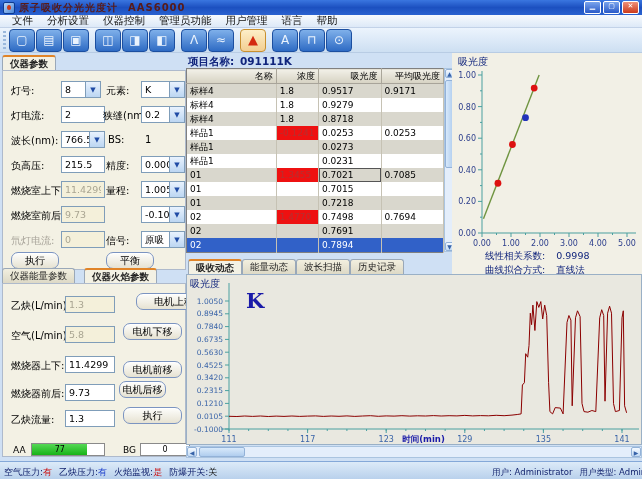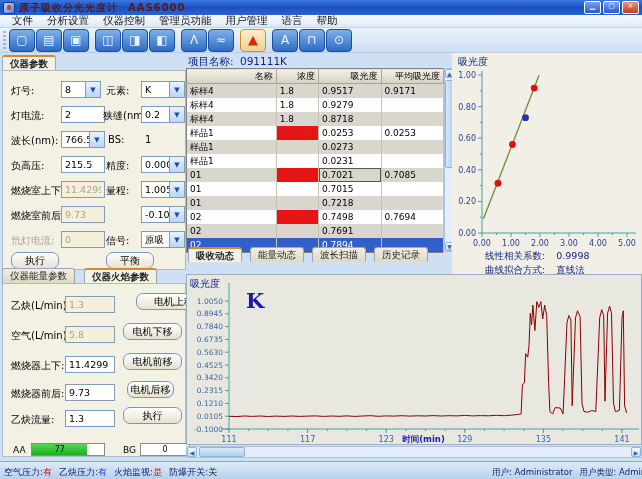--- a/index.html
+++ b/index.html
@@ -46,41 +46,41 @@
     font-family:inherit;font-size:9.5px;padding:1px 3px}
   .tinput.disabled{background:#f4f0da;color:#a9a592}
   .combo{position:absolute;height:17px;box-sizing:border-box;background:#fff;border:1px solid #7f9db9;display:flex}
   .combo .val{flex:1;font-size:9.5px;line-height:15px;padding-left:3px;overflow:hidden;white-space:nowrap}
   .combo .arrow{width:14px;border-left:1px solid #7f9db9;background:linear-gradient(#e8f2fe,#bcd6f2);
     color:#1f4ba5;font-size:7px;display:flex;align-items:center;justify-content:center}
   .xpbtn{position:absolute;box-sizing:border-box;background:linear-gradient(#fefefc,#e6e2d2);
     border:1px solid #7b94c1;border-radius:7px;font-size:10px;display:flex;align-items:center;justify-content:center;
     box-shadow:inset 0 1px 0 #fff;color:#000}
   
-  .proj-label{position:absolute;font-size:10.5px;font-weight:normal;color:#10247c}
+  .proj-label{position:absolute;font-size:10.5px;font-weight:bold;color:#10247c}
   .rtable{position:absolute;left:186px;top:15px;width:258px;border-collapse:collapse;table-layout:fixed;
     background:#fff;border:1px solid #808080;font-size:9px}
   .rtable th{height:14px;font-weight:normal;text-align:right;padding:0 3px;
     background:linear-gradient(#f2f0e8,#d6d2c2);border-right:1px solid #aaa69a;border-bottom:1px solid #a8a49a;
     overflow:hidden;white-space:nowrap}
   .rtable td{height:14px;padding:0 3px;border-right:1px solid #c6c2b4;overflow:hidden;white-space:nowrap}
   .rtable tr.even{background:#d9d7cd}
   .rtable tr.odd{background:#ffffff}
   .rtable tr.selected{background:#3161c8;color:#fff}
   .rtable td.red{background:#ee1111;color:#b53030}
   .rtable td.fc{box-shadow:inset 0 0 0 1px #555}
   
   .vscroll{position:absolute;left:444px;top:15px;width:11px;height:184px;background:#e4eefb;border:1px solid #aac4e0;box-sizing:border-box}
   .hscroll{position:absolute;left:186px;top:393px;width:456px;height:12px;background:#e4eefb;border:1px solid #aac4e0;box-sizing:border-box}
   .sbtn{position:absolute;background:linear-gradient(#f4f9ff,#c4dbf4);border:1px solid #93b2d8;border-radius:2px;
     color:#3662a8;font-size:6px;display:flex;align-items:center;justify-content:center;box-sizing:border-box}
   .sthumb{position:absolute;background:linear-gradient(90deg,#d8e9fb,#b0cdee);border:1px solid #93b2d8;border-radius:2px;box-sizing:border-box}
   .hscroll .sthumb{background:linear-gradient(#d8e9fb,#b0cdee)}
   
-  .dyntabs{position:absolute;left:188px;top:194px;display:flex;gap:8px}
+  .dyntabs{position:absolute;left:188px;top:206px;display:flex;gap:0}
   .dyntabs .tab{position:static}
   
   .dynpanel{position:absolute;left:186px;top:221px;width:456px;height:171px;background:#e9e8e0;border:1px solid #9ab0c6;box-sizing:border-box}
   .calpanel{position:absolute;left:452px;top:0;width:190px;height:221px;background:#f2f0e6}
   .chart-ylabel{position:absolute;font-size:10px;color:#10247c}
   .koverlay{position:absolute;left:246px;top:235px;display:flex;gap:42px;
     font-family:"DejaVu Serif","Liberation Serif",serif;font-size:21px;font-weight:600;color:#1a1aa8}
   .calfoot{position:absolute;font-size:9.5px;color:#10247c;white-space:nowrap}
   .calfoot .v{margin-left:8px}
   
@@ -233,25 +233,25 @@
       <span class="lbl" style="left:8px;top:15px">乙炔(L/min):</span>
       <input class="tinput disabled" style="left: 62px; top: 12px; width: 50px;" disabled="" value="1.3">
       <div class="xpbtn" style="left:133px;top:9px;width:76px;height:17px">电机上移</div>
 
       <span class="lbl" style="left:8px;top:45px">空气(L/min):</span>
       <input class="tinput disabled" style="left: 62px; top: 42px; width: 50px;" disabled="" value="5.8">
       <div class="xpbtn" style="left:120px;top:39px;width:59px;height:17px">电机下移</div>
 
       <span class="lbl" style="left:8px;top:75px">燃烧器上下:</span>
       <input class="tinput" style="left: 62px; top: 72px; width: 50px;" value="11.4299">
-      <div class="xpbtn" style="left:120px;top:69px;width:59px;height:17px">电机前移</div>
+      <div class="xpbtn" style="left:120px;top:77px;width:59px;height:17px">电机前移</div>
 
       <span class="lbl" style="left:8px;top:103px">燃烧器前后:</span>
       <input class="tinput" style="left: 62px; top: 100px; width: 50px;" value="9.73">
-      <div class="xpbtn" style="left:124px;top:97px;width:47px;height:17px">电机后移</div>
+      <div class="xpbtn" style="left:116px;top:97px;width:47px;height:17px">电机后移</div>
 
       <span class="lbl" style="left:8px;top:129px">乙炔流量:</span>
       <input class="tinput" style="left: 62px; top: 126px; width: 50px;" value="1.3">
       <div class="xpbtn" style="left:120px;top:123px;width:59px;height:17px">执行</div>
 
       <span class="lbl" style="left:10px;top:161px;font-size:9px">AA</span>
       <div class="aabar">
         <div class="aafill" style="width: 77%;">
           <span>77</span>
         </div>

